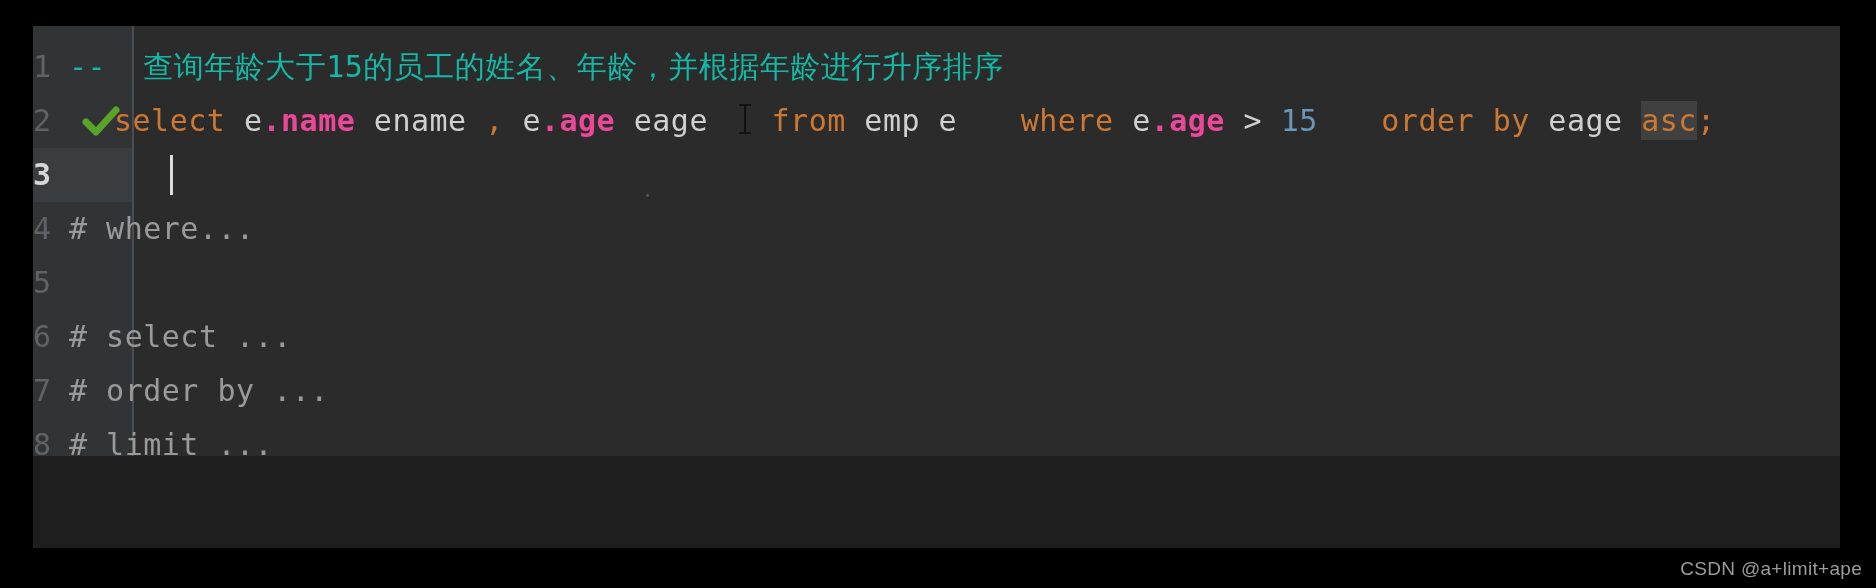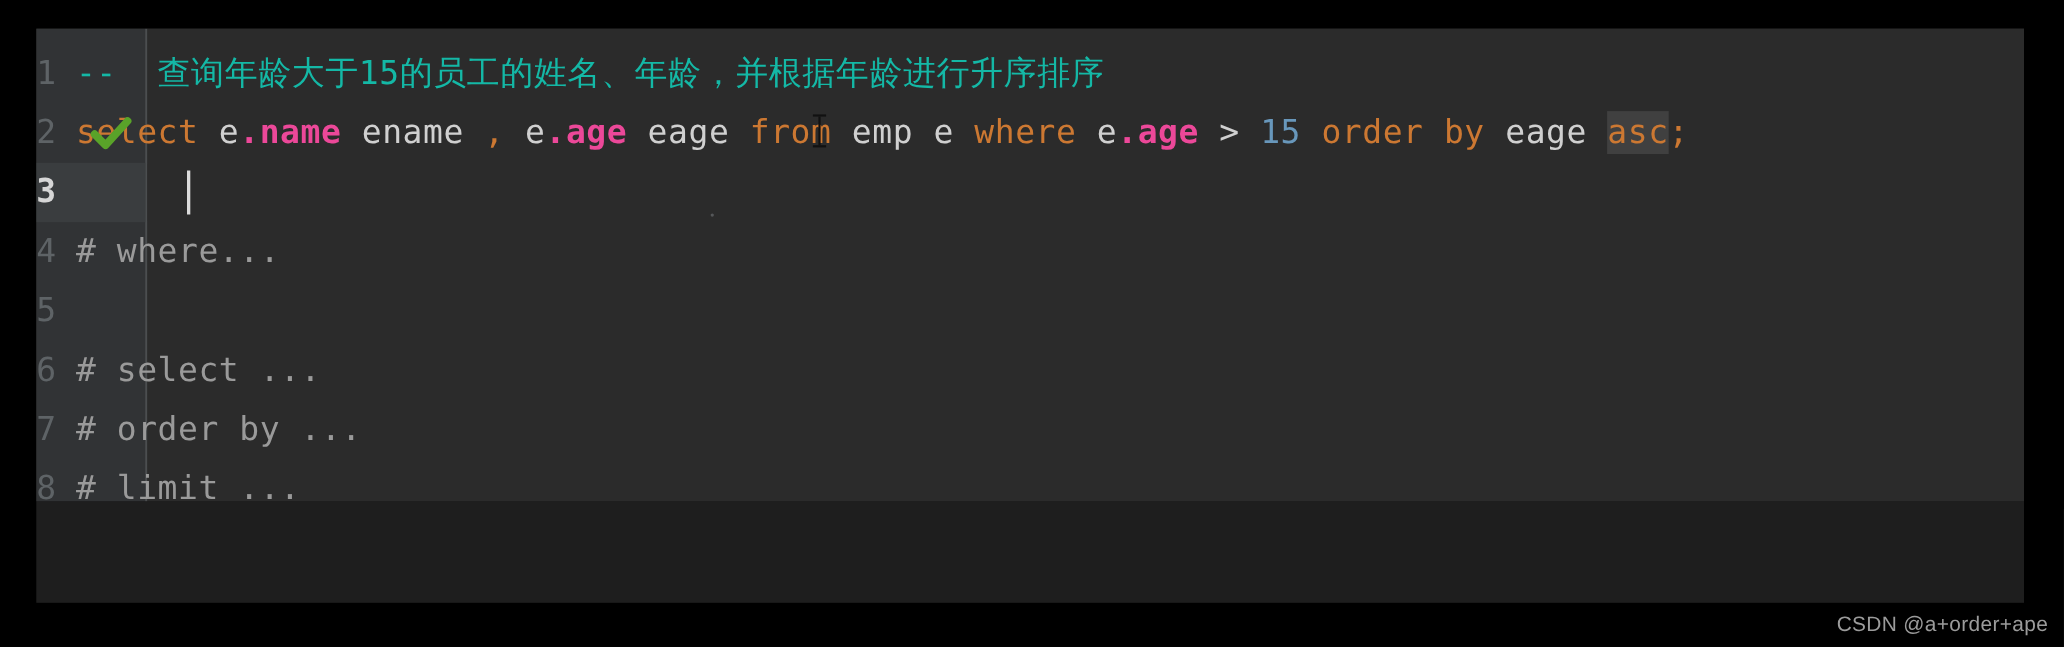--- a/index.html
+++ b/index.html
@@ -103,21 +103,21 @@
   }
   #current-line-gutter {
     position: absolute;
     left: 0;
     width: 99px;
     height: 54px;
     background: #3a3d3f;
   }
 
   
-  .kw       { color: #cc7832; }
+  .kw       { color: #cc7832; margin-left: 45px; }
   .ident    { color: #d0d0d0; }
   .field    { color: #ec4899; font-weight: bold; }
   .num      { color: #6897bb; }
   .punct    { color: #cc7832; }
   .op       { color: #d0d0d0; }
   .comment  { color: #14b8a6; }
   .hash-comment { color: #9a9a9a; }
 
   .hl-asc {
     background: #404040;
@@ -263,13 +263,13 @@
   <div id="mouse-ibeam">
     <div class="cap-top"></div>
     <div class="stem"></div>
     <div class="cap-bot"></div>
   </div>
 
 </div>
 
 <div id="bottom-strip"></div>
 
-<div id="watermark">CSDN @a+order+ape</div>
+<div id="watermark">CSDN @a+limit+ape</div>
 
 </body></html>

